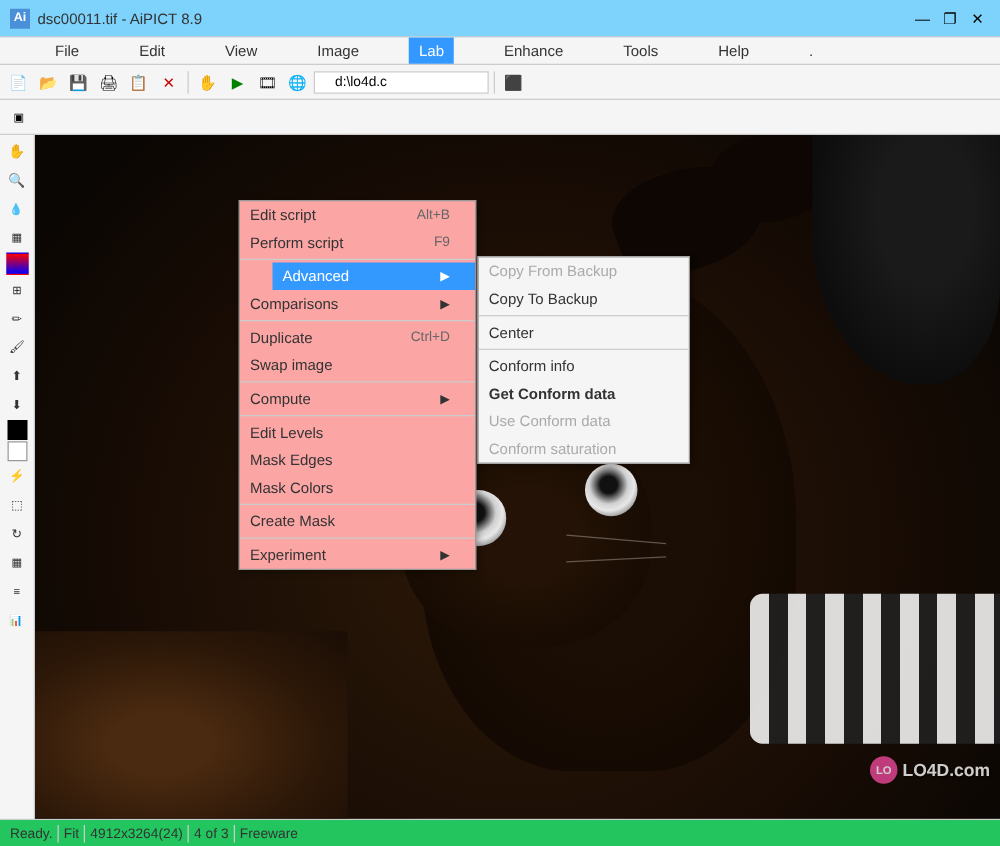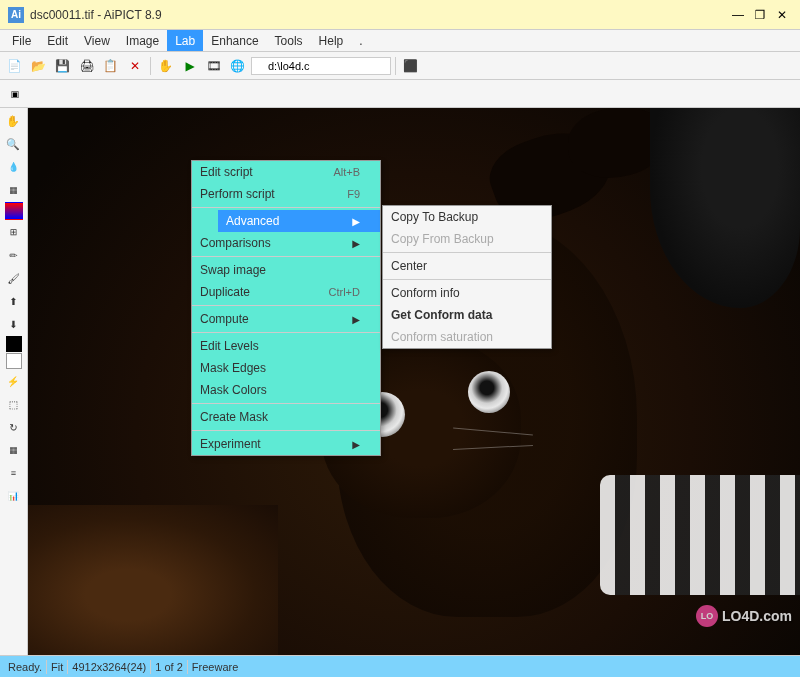--- a/index.html
+++ b/index.html
@@ -8,21 +8,21 @@
       font-size: 12px;
       background: #f0f0f0;
       width: 800px;
       height: 677px;
       overflow: hidden;
       position: relative;
     }
 
     
     .title-bar {
-      background: #fef9c3;
+      background: #7dd3fc;
       height: 30px;
       display: flex;
       align-items: center;
       padding: 0 8px;
       border-bottom: 1px solid #ccc;
       justify-content: space-between;
     }
     .title-bar-left {
       display: flex;
       align-items: center;
@@ -69,20 +69,21 @@
       padding: 0 4px;
     }
     .menu-item {
       padding: 2px 8px;
       cursor: pointer;
       font-size: 12px;
       color: #333;
       height: 100%;
       display: flex;
       align-items: center;
+      margin-left: 32px;
     }
     .menu-item:hover, .menu-item.active {
       background: #3399ff;
       color: white;
     }
     .menu-item.active {
       background: #3399ff;
       color: white;
     }
 
@@ -154,21 +155,21 @@
     
     .canvas-area {
       flex: 1;
       background: #808080;
       position: relative;
       overflow: hidden;
     }
 
     
     .status-bar {
-      background: #7dd3fc;
+      background: #22c55e;
       height: 22px;
       display: flex;
       align-items: center;
       border-top: 1px solid #ccc;
       padding: 0 8px;
       gap: 4px;
       font-size: 11px;
       color: #333;
     }
     .status-sep {
@@ -197,21 +198,21 @@
       bottom: 0;
       z-index: 100;
       pointer-events: none;
     }
 
     
     .lab-menu {
       position: absolute;
       top: 0;
       left: 163px;
-      background: #5eead4;
+      background: #fca5a5;
       border: 1px solid #999;
       box-shadow: 2px 2px 5px rgba(0,0,0,0.3);
       min-width: 190px;
       pointer-events: all;
       z-index: 101;
     }
     .menu-entry {
       padding: 4px 20px 4px 8px;
       cursor: pointer;
       display: flex;
@@ -399,26 +400,26 @@
         <div class="menu-entry highlighted">
           <span>Advanced</span>
           <span class="menu-arrow">▶</span>
         </div>
         <div class="menu-entry">
           <span>Comparisons</span>
           <span class="menu-arrow">▶</span>
         </div>
         <div class="menu-sep-line"></div>
         <div class="menu-entry">
-          <span>Swap image</span>
-        </div>
-        <div class="menu-entry">
           <span>Duplicate</span>
           <span class="menu-shortcut">Ctrl+D</span>
         </div>
+        <div class="menu-entry">
+          <span>Swap image</span>
+        </div>
         <div class="menu-sep-line"></div>
         <div class="menu-entry">
           <span>Compute</span>
           <span class="menu-arrow">▶</span>
         </div>
         <div class="menu-sep-line"></div>
         <div class="menu-entry">
           <span>Edit Levels</span>
         </div>
         <div class="menu-entry">
@@ -431,49 +432,52 @@
         <div class="menu-entry">
           <span>Create Mask</span>
         </div>
         <div class="menu-sep-line"></div>
         <div class="menu-entry">
           <span>Experiment</span>
           <span class="menu-arrow">▶</span>
         </div>
 
         <div class="advanced-submenu" style="top: 44px;">
+          <div class="menu-entry disabled">
+            <span>Copy From Backup</span>
+          </div>
           <div class="menu-entry">
             <span>Copy To Backup</span>
-          </div>
-          <div class="menu-entry disabled">
-            <span>Copy From Backup</span>
           </div>
           <div class="menu-sep-line"></div>
           <div class="menu-entry">
             <span>Center</span>
           </div>
           <div class="menu-sep-line"></div>
           <div class="menu-entry">
             <span>Conform info</span>
           </div>
           <div class="menu-entry" style="font-weight:bold;">
             <span>Get Conform data</span>
+          </div>
+          <div class="menu-entry disabled">
+            <span>Use Conform data</span>
           </div>
           <div class="menu-entry disabled">
             <span>Conform saturation</span>
           </div>
         </div>
       </div>
     </div>
   </div>
 </div>
 
 <div class="status-bar">
   <span>Ready.</span>
   <div class="status-sep"></div>
   <span>Fit</span>
   <div class="status-sep"></div>
   <span>4912x3264(24)</span>
   <div class="status-sep"></div>
-  <span>1 of 2</span>
+  <span>4 of 3</span>
   <div class="status-sep"></div>
   <span>Freeware</span>
 </div>
 
 </body></html>

